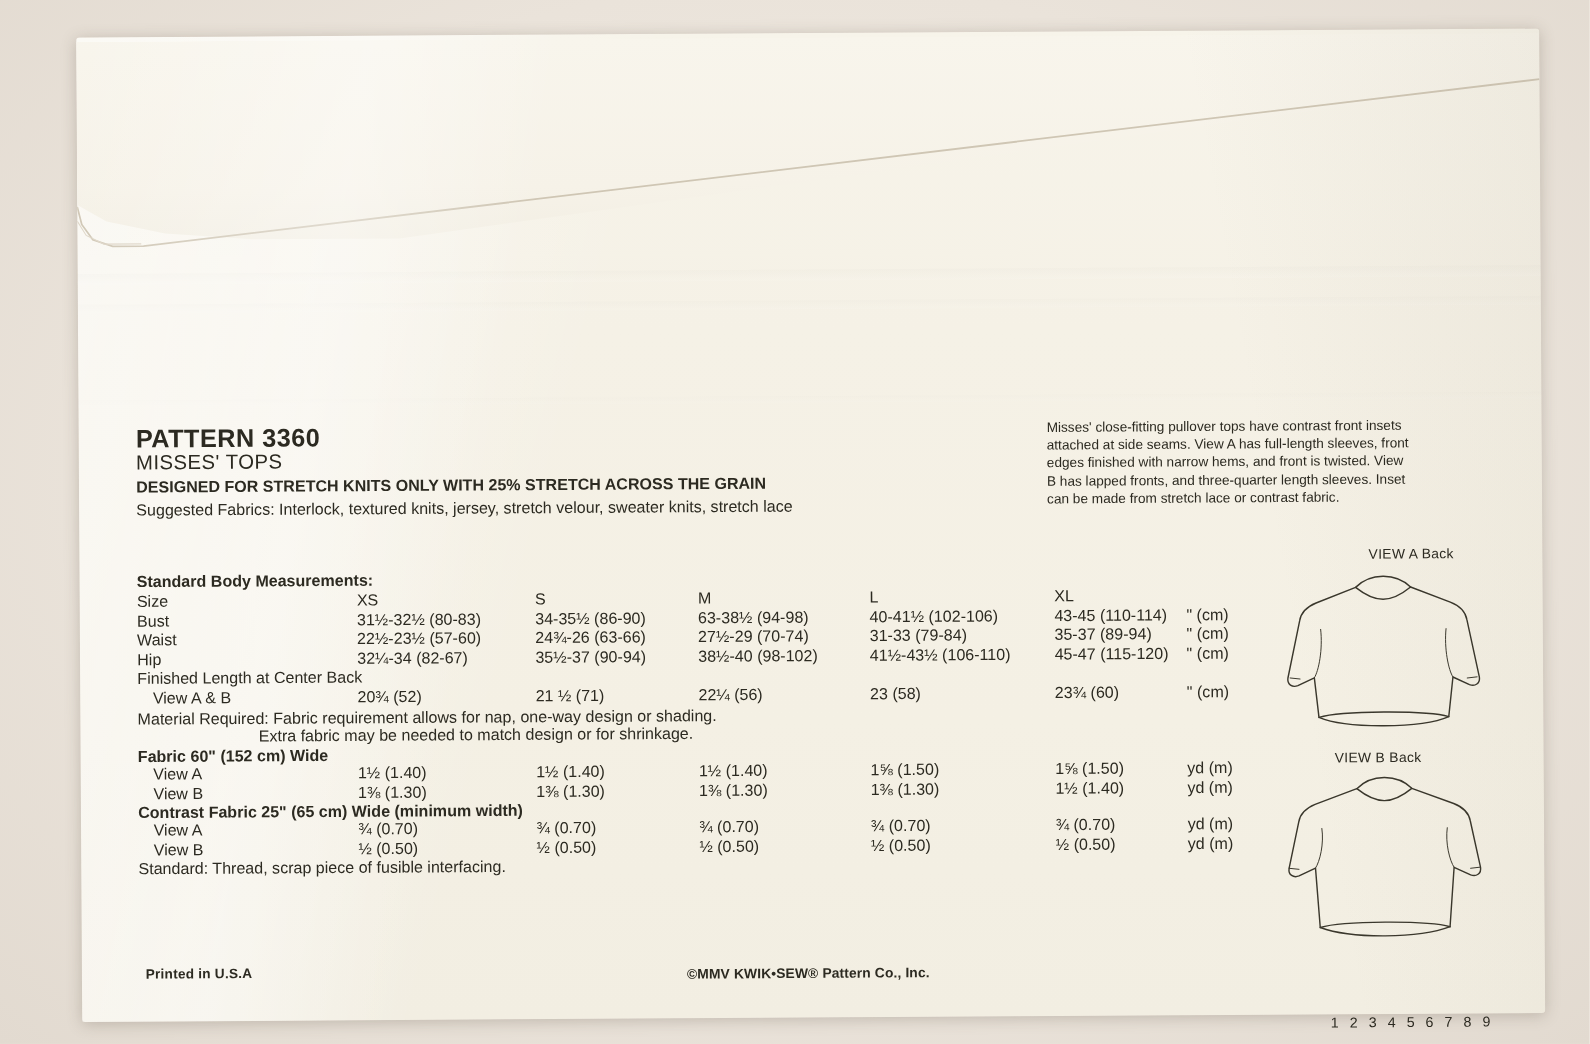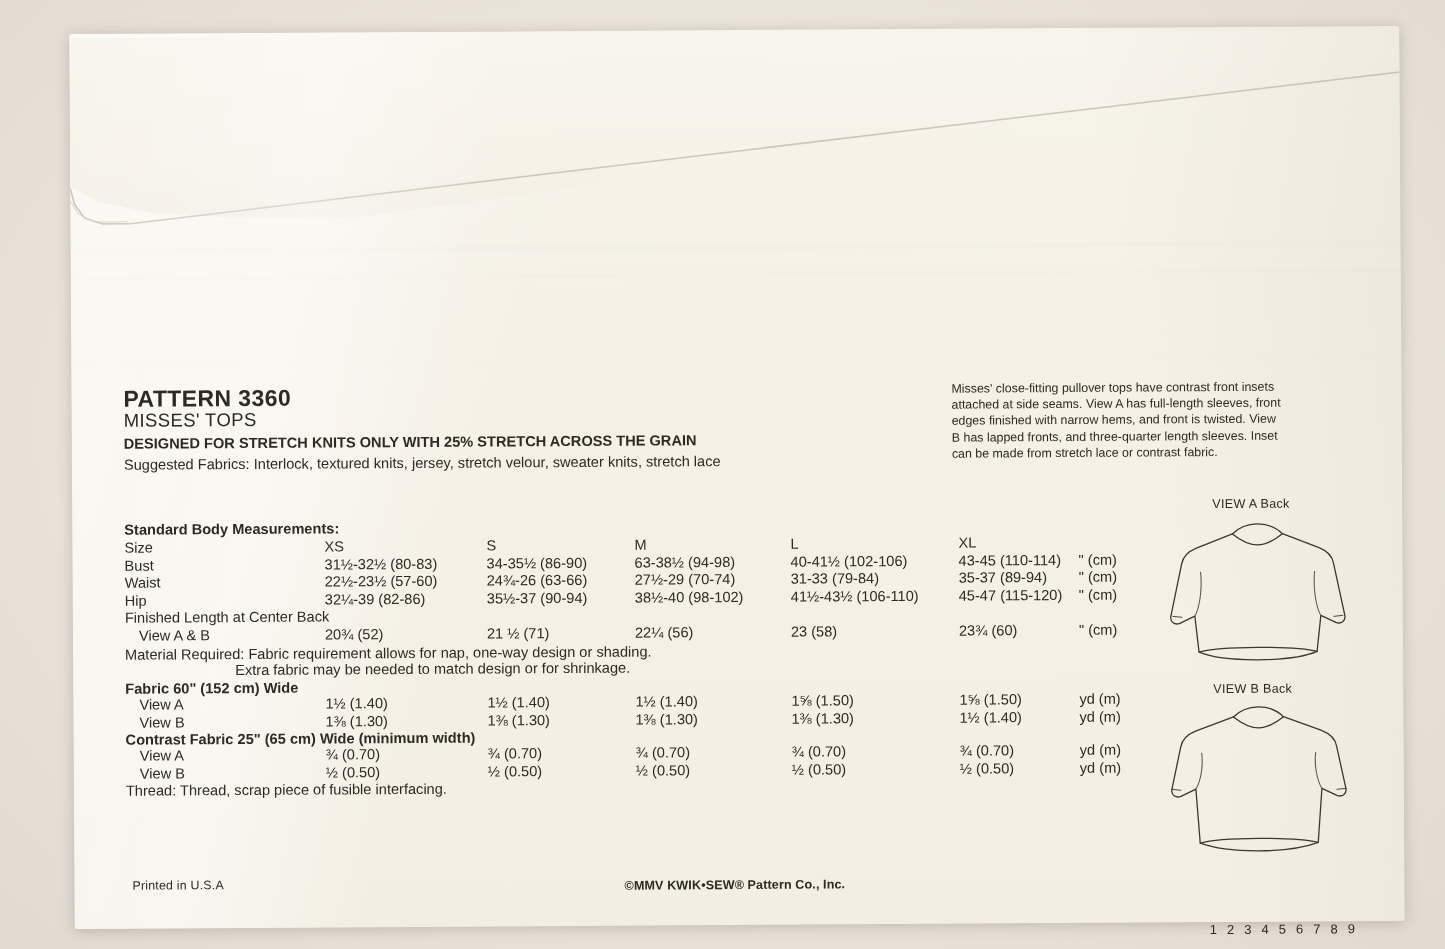--- a/index.html
+++ b/index.html
@@ -126,27 +126,27 @@
   .lbl-b { font-weight: normal; }
   .ind { padding-left: 14px !important; }
   .unit { }
   .note-line { font-size: 14.6px; }
   .sect { font-weight: bold; font-size: 14.6px; }
   
   .viewlabel {
     font-size: 12.6px;
     letter-spacing: .3px;
   }
-  #viewA-label { left: 1140px; top: 470px; }
+  #viewA-label { left: 1172px; top: 470px; }
   #viewB-label { left: 1140px; top: 655px; text-align: right; }
   
   #printed-in {
     left: 58px; top: 845px;
     font-size: 12.4px;
-    font-weight: normal;
+    font-weight: bold;
     letter-spacing: .2px;
   }
   #copyright {
     left: 550px; top: 848px;
     font-size: 12.6px;
     font-weight: bold;
     letter-spacing: .1px;
   }
   #barcode-nums {
     left: 1135px; top: 895px;
@@ -214,21 +214,21 @@
           <td class="c0">Waist</td>
           <td class="c1">22½-23½ (57-60)</td>
           <td class="c2">24¾-26 (63-66)</td>
           <td class="c3">27½-29 (70-74)</td>
           <td class="c4">31-33 (79-84)</td>
           <td class="c5">35-37 (89-94)</td>
           <td class="unit">" (cm)</td>
         </tr>
         <tr>
           <td class="c0">Hip</td>
-          <td class="c1">32¼-39 (82-86)</td>
+          <td class="c1">32¼-34 (82-67)</td>
           <td class="c2">35½-37 (90-94)</td>
           <td class="c3">38½-40 (98-102)</td>
           <td class="c4">41½-43½ (106-110)</td>
           <td class="c5">45-47 (115-120)</td>
           <td class="unit">" (cm)</td>
         </tr>
         <tr>
           <td colspan="6">Finished Length at Center Back</td>
         </tr>
         <tr>
@@ -291,21 +291,21 @@
           <td class="c2">½ (0.50)</td>
           <td class="c3">½ (0.50)</td>
           <td class="c4">½ (0.50)</td>
           <td class="c5">½ (0.50)</td>
           <td class="unit">yd (m)</td>
         </tr>
       </tbody>
         </table>
 
       <div class="note-line">
-        <span class="lbl-b">Thread:</span>
+        <span class="lbl-b">Standard:</span>
         <span>Thread, scrap piece of fusible interfacing.</span>
       </div>
     </div>
 
     <div class="blk viewlabel" id="viewA-label">VIEW A Back</div>
     <svg class="blk" style="left:1060px; top:485px;" width="250" height="160" viewBox="0 0 250 160">
       <g fill="none" stroke="#3a372c" stroke-width="1.3" stroke-linejoin="round" stroke-linecap="round">
         <path d="M100 22 C108 14 118 12 125 12 C132 12 142 14 150 22
                  L186 36 C196 40 200 46 201 52
                  L212 104 C213 110 208 113 203 111 L188 104

